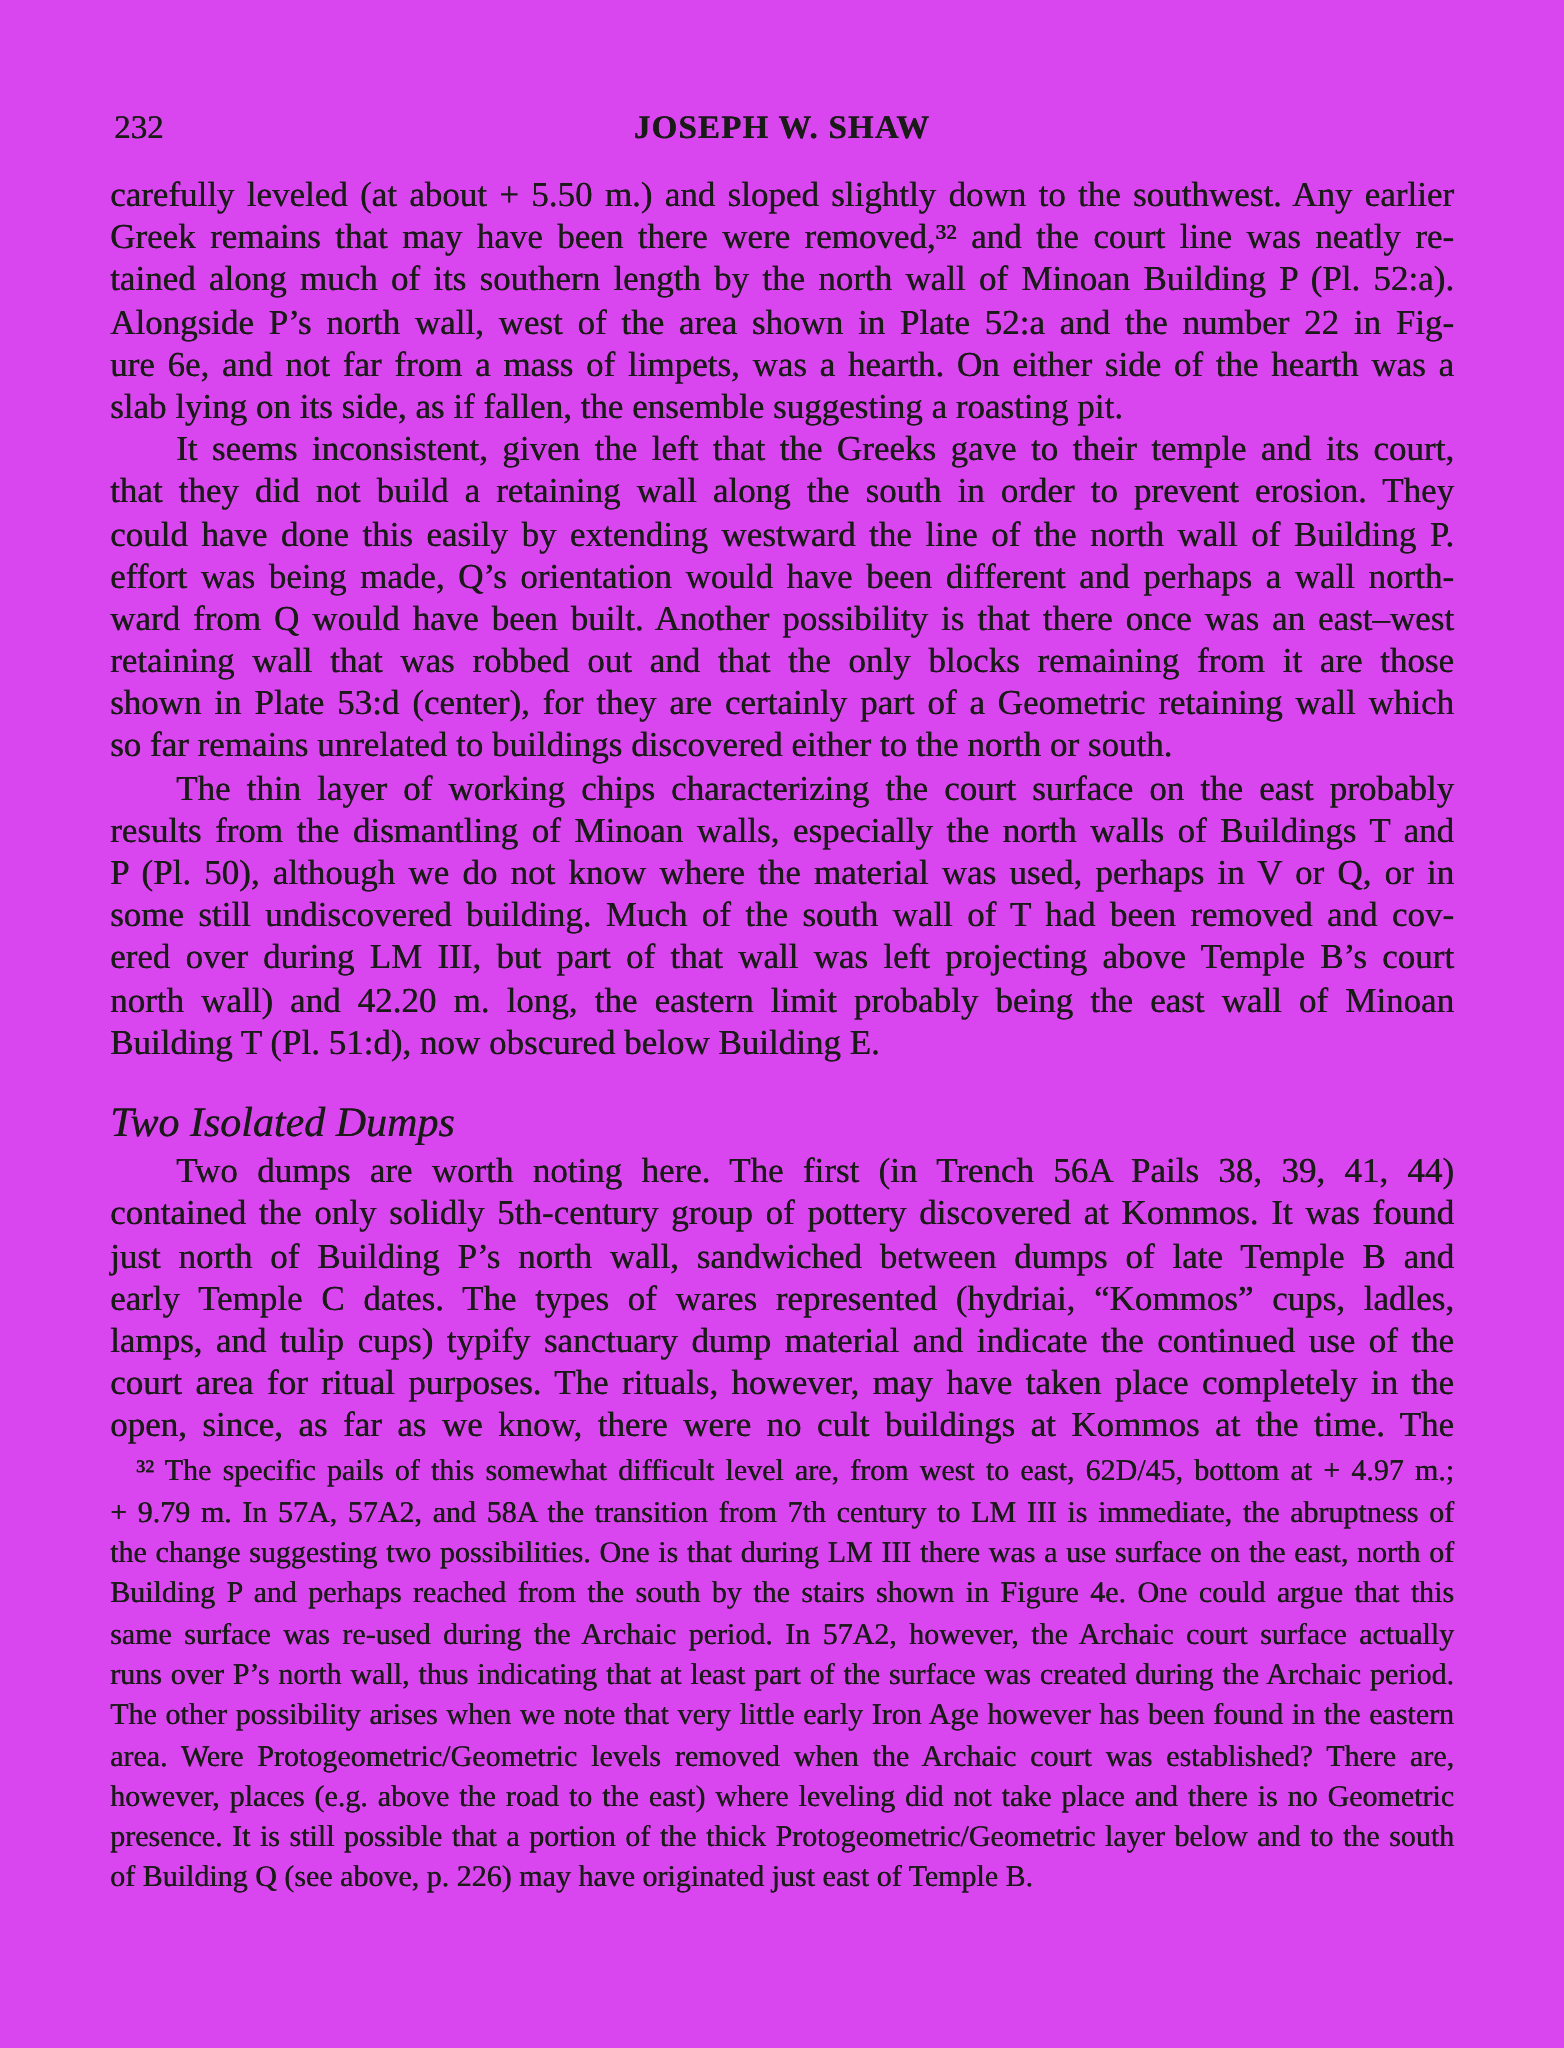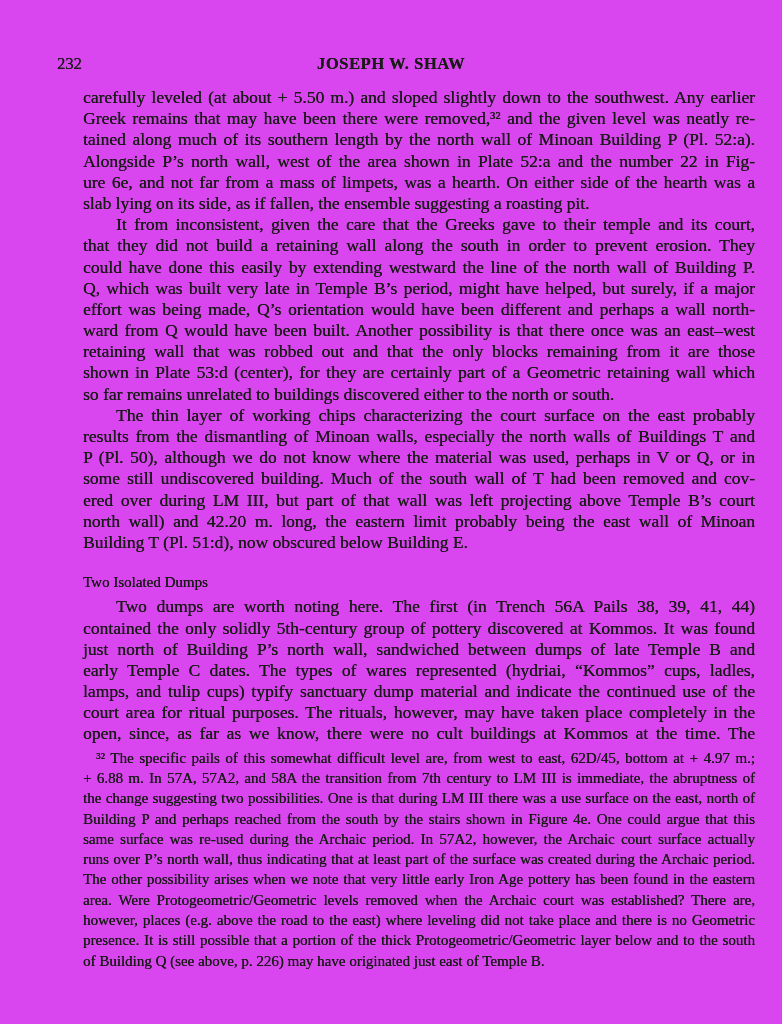--- a/index.html
+++ b/index.html
@@ -36,36 +36,36 @@
     display: block;
     text-align: center;
     letter-spacing: 0.6px;
     font-weight: bold;
   }
   .content {
     position: absolute;
     left: 55px;
     top: 87px;
     width: 672px;
-    margin-left: 28px;
   }
   .para { margin: 0; padding: 0; }
   .line {
     font-size: 17.5px;
     line-height: 21.2px;
     height: 21.2px;
     text-align: justify;
     text-align-last: justify;
   }
   .line.last { text-align-last: auto; }
   .line.indent { text-indent: 33px; }
   .section-heading {
     margin: 19px 0 3px 0;
+    font-style: italic;
     font-weight: normal;
-    font-size: 15px;
+    font-size: 21px;
     line-height: 21.2px;
     height: 21.2px;
   }
   .footnote { margin-top: 3px; }
   .footnote .line {
     font-size: 15px;
     line-height: 20.3px;
     height: 20.3px;
   }
   .footnote .line.fn-indent { text-indent: 13px; }
@@ -77,32 +77,31 @@
 
   <div class="page-header">
     <span class="page-number">232</span>
     <span class="running-head">JOSEPH W. SHAW</span>
   </div>
 
   <div class="content">
 
     <div class="para">
       <div class="line">carefully leveled (at about + 5.50 m.) and sloped slightly down to the southwest. Any earlier</div>
-      <div class="line">Greek remains that may have been there were removed,³² and the given level was neatly re-</div>
+      <div class="line">Greek remains that may have been there were removed,³² and the court line was neatly re-</div>
       <div class="line">tained along much of its southern length by the north wall of Minoan Building P (Pl. 52:a).</div>
       <div class="line">Alongside P’s north wall, west of the area shown in Plate 52:a and the number 22 in Fig-</div>
       <div class="line">ure 6e, and not far from a mass of limpets, was a hearth. On either side of the hearth was a</div>
       <div class="line last">slab lying on its side, as if fallen, the ensemble suggesting a roasting pit.</div>
     </div>
 
     <div class="para">
-      <div class="line indent">It from inconsistent, given the care that the Greeks gave to their temple and its court,</div>
+      <div class="line indent">It seems inconsistent, given the left that the Greeks gave to their temple and its court,</div>
       <div class="line">that they did not build a retaining wall along the south in order to prevent erosion. They</div>
       <div class="line">could have done this easily by extending westward the line of the north wall of Building P.</div>
-      <div class="line">Q, which was built very late in Temple B’s period, might have helped, but surely, if a major</div>
       <div class="line">effort was being made, Q’s orientation would have been different and perhaps a wall north-</div>
       <div class="line">ward from Q would have been built. Another possibility is that there once was an east–west</div>
       <div class="line">retaining wall that was robbed out and that the only blocks remaining from it are those</div>
       <div class="line">shown in Plate 53:d (center), for they are certainly part of a Geometric retaining wall which</div>
       <div class="line last">so far remains unrelated to buildings discovered either to the north or south.</div>
     </div>
 
     <div class="para">
       <div class="line indent">The thin layer of working chips characterizing the court surface on the east probably</div>
       <div class="line">results from the dismantling of Minoan walls, especially the north walls of Buildings T and</div>
@@ -120,26 +119,26 @@
       <div class="line">contained the only solidly 5th-century group of pottery discovered at Kommos. It was found</div>
       <div class="line">just north of Building P’s north wall, sandwiched between dumps of late Temple B and</div>
       <div class="line">early Temple C dates. The types of wares represented (hydriai, “Kommos” cups, ladles,</div>
       <div class="line">lamps, and tulip cups) typify sanctuary dump material and indicate the continued use of the</div>
       <div class="line">court area for ritual purposes. The rituals, however, may have taken place completely in the</div>
       <div class="line">open, since, as far as we know, there were no cult buildings at Kommos at the time. The</div>
     </div>
 
     <div class="footnote">
       <div class="line fn-indent">³² The specific pails of this somewhat difficult level are, from west to east, 62D/45, bottom at + 4.97 m.;</div>
-      <div class="line">+ 6.88 m. In 57A, 57A2, and 58A the transition from 7th century to LM III is immediate, the abruptness of</div>
+      <div class="line">+ 9.79 m. In 57A, 57A2, and 58A the transition from 7th century to LM III is immediate, the abruptness of</div>
       <div class="line">the change suggesting two possibilities. One is that during LM III there was a use surface on the east, north of</div>
       <div class="line">Building P and perhaps reached from the south by the stairs shown in Figure 4e. One could argue that this</div>
       <div class="line">same surface was re-used during the Archaic period. In 57A2, however, the Archaic court surface actually</div>
       <div class="line">runs over P’s north wall, thus indicating that at least part of the surface was created during the Archaic period.</div>
-      <div class="line">The other possibility arises when we note that very little early Iron Age pottery has been found in the eastern</div>
+      <div class="line">The other possibility arises when we note that very little early Iron Age however has been found in the eastern</div>
       <div class="line">area. Were Protogeometric/Geometric levels removed when the Archaic court was established? There are,</div>
       <div class="line">however, places (e.g. above the road to the east) where leveling did not take place and there is no Geometric</div>
       <div class="line">presence. It is still possible that a portion of the thick Protogeometric/Geometric layer below and to the south</div>
       <div class="line last">of Building Q (see above, p. 226) may have originated just east of Temple B.</div>
     </div>
 
   </div>
 </div>
 
 </body></html>

